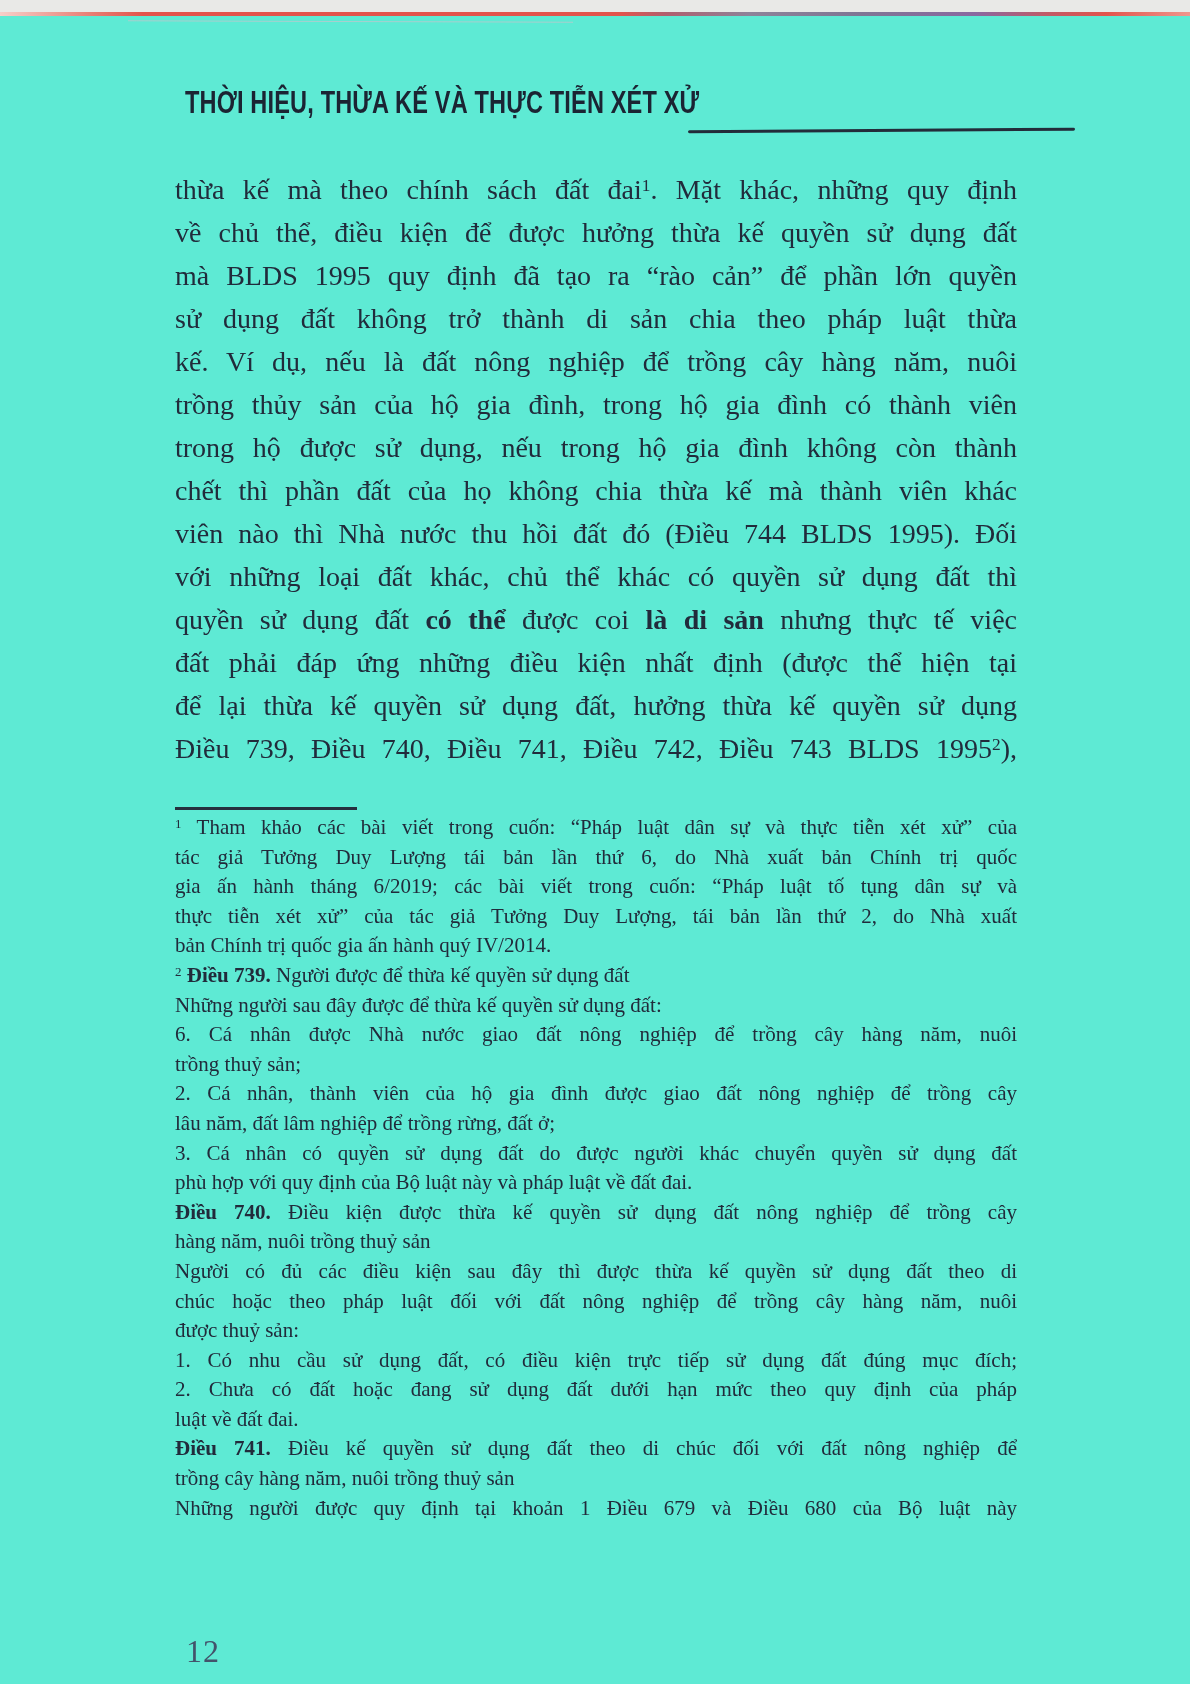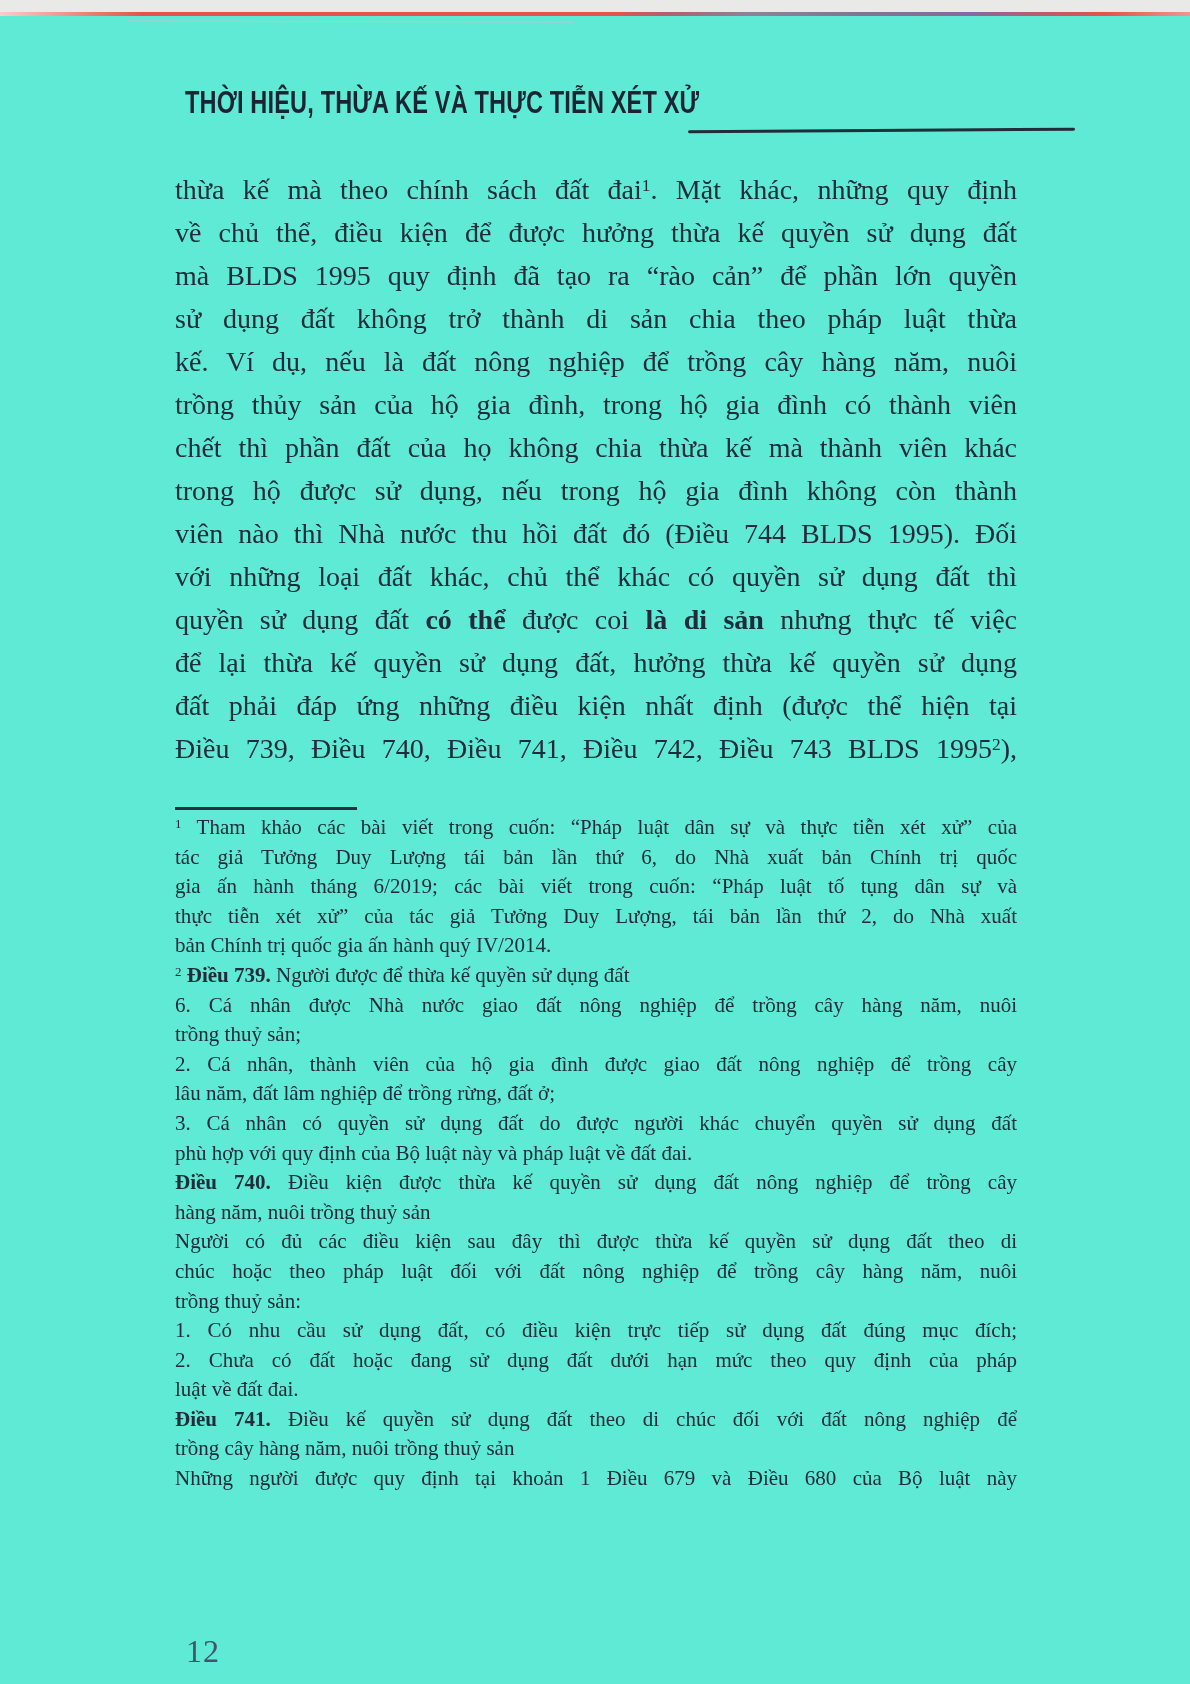--- a/index.html
+++ b/index.html
@@ -81,50 +81,51 @@
   <div class="running-head">THỜI HIỆU, THỪA KẾ VÀ THỰC TIỄN XÉT XỬ</div>
   <div class="head-rule"></div>
 
   <div class="body-text">
       <div class="line"><span>thừa kế mà theo chính sách đất đai</span><sup>1</sup><span>. Mặt khác, những quy định</span></div>
       <div class="line"><span>về chủ thể, điều kiện để được hưởng thừa kế quyền sử dụng đất</span></div>
       <div class="line"><span>mà BLDS 1995 quy định đã tạo ra “rào cản” để phần lớn quyền</span></div>
       <div class="line"><span>sử dụng đất không trở thành di sản chia theo pháp luật thừa</span></div>
       <div class="line"><span>kế. Ví dụ, nếu là đất nông nghiệp để trồng cây hàng năm, nuôi</span></div>
       <div class="line"><span>trồng thủy sản của hộ gia đình, trong hộ gia đình có thành viên</span></div>
+      <div class="line"><span>trong hộ được sử dụng, nếu trong hộ gia đình không còn thành</span></div>
       <div class="line"><span>chết thì phần đất của họ không chia thừa kế mà thành viên khác</span></div>
-      <div class="line"><span>trong hộ được sử dụng, nếu trong hộ gia đình không còn thành</span></div>
       <div class="line"><span>viên nào thì Nhà nước thu hồi đất đó (Điều 744 BLDS 1995). Đối</span></div>
       <div class="line"><span>với những loại đất khác, chủ thể khác có quyền sử dụng đất thì</span></div>
       <div class="line"><span>quyền sử dụng đất </span><b>có thể</b><span> được coi </span><b>là di sản</b><span> nhưng thực tế việc</span></div>
+      <div class="line"><span>đất phải đáp ứng những điều kiện nhất định (được thể hiện tại</span></div>
       <div class="line"><span>để lại thừa kế quyền sử dụng đất, hưởng thừa kế quyền sử dụng</span></div>
-      <div class="line"><span>đất phải đáp ứng những điều kiện nhất định (được thể hiện tại</span></div>
       <div class="line"><span>Điều 739, Điều 740, Điều 741, Điều 742, Điều 743 BLDS 1995</span><sup>2</sup><span>),</span></div>
     </div>
 
   <div class="fn-rule"></div>
 
   <div class="footnotes">
       <div class="line"><sup>1</sup><span> Tham khảo các bài viết trong cuốn: “Pháp luật dân sự và thực tiễn xét xử” của</span></div>
       <div class="line"><span>tác giả Tưởng Duy Lượng tái bản lần thứ 6, do Nhà xuất bản Chính trị quốc</span></div>
       <div class="line"><span>gia ấn hành tháng 6/2019; các bài viết trong cuốn: “Pháp luật tố tụng dân sự và</span></div>
       <div class="line"><span>thực tiễn xét xử” của tác giả Tưởng Duy Lượng, tái bản lần thứ 2, do Nhà xuất</span></div>
       <div class="line short"><span>bản Chính trị quốc gia ấn hành quý IV/2014.</span></div>
       <div class="line short"><sup>2</sup><span> </span><b>Điều 739.</b><span> Người được để thừa kế quyền sử dụng đất</span></div>
+      <div class="line short"><span>Những người sau đây được để thừa kế quyền sử dụng đất:</span></div>
       <div class="line"><span>6. Cá nhân được Nhà nước giao đất nông nghiệp để trồng cây hàng năm, nuôi</span></div>
       <div class="line short"><span>trồng thuỷ sản;</span></div>
       <div class="line"><span>2. Cá nhân, thành viên của hộ gia đình được giao đất nông nghiệp để trồng cây</span></div>
       <div class="line short"><span>lâu năm, đất lâm nghiệp để trồng rừng, đất ở;</span></div>
       <div class="line"><span>3. Cá nhân có quyền sử dụng đất do được người khác chuyển quyền sử dụng đất</span></div>
       <div class="line short"><span>phù hợp với quy định của Bộ luật này và pháp luật về đất đai.</span></div>
       <div class="line"><b>Điều 740.</b><span> Điều kiện được thừa kế quyền sử dụng đất nông nghiệp để trồng cây</span></div>
       <div class="line short"><span>hàng năm, nuôi trồng thuỷ sản</span></div>
       <div class="line"><span>Người có đủ các điều kiện sau đây thì được thừa kế quyền sử dụng đất theo di</span></div>
       <div class="line"><span>chúc hoặc theo pháp luật đối với đất nông nghiệp để trồng cây hàng năm, nuôi</span></div>
-      <div class="line short"><span>trồng thuỷ sản:</span></div>
+      <div class="line short"><span>được thuỷ sản:</span></div>
       <div class="line"><span>1. Có nhu cầu sử dụng đất, có điều kiện trực tiếp sử dụng đất đúng mục đích;</span></div>
       <div class="line"><span>2. Chưa có đất hoặc đang sử dụng đất dưới hạn mức theo quy định của pháp</span></div>
       <div class="line short"><span>luật về đất đai.</span></div>
       <div class="line"><b>Điều 741.</b><span> Điều kế quyền sử dụng đất theo di chúc đối với đất nông nghiệp để</span></div>
       <div class="line short"><span>trồng cây hàng năm, nuôi trồng thuỷ sản</span></div>
       <div class="line"><span>Những người được quy định tại khoản 1 Điều 679 và Điều 680 của Bộ luật này</span></div>
     </div>
 
   <div class="page-number">12</div>
 

